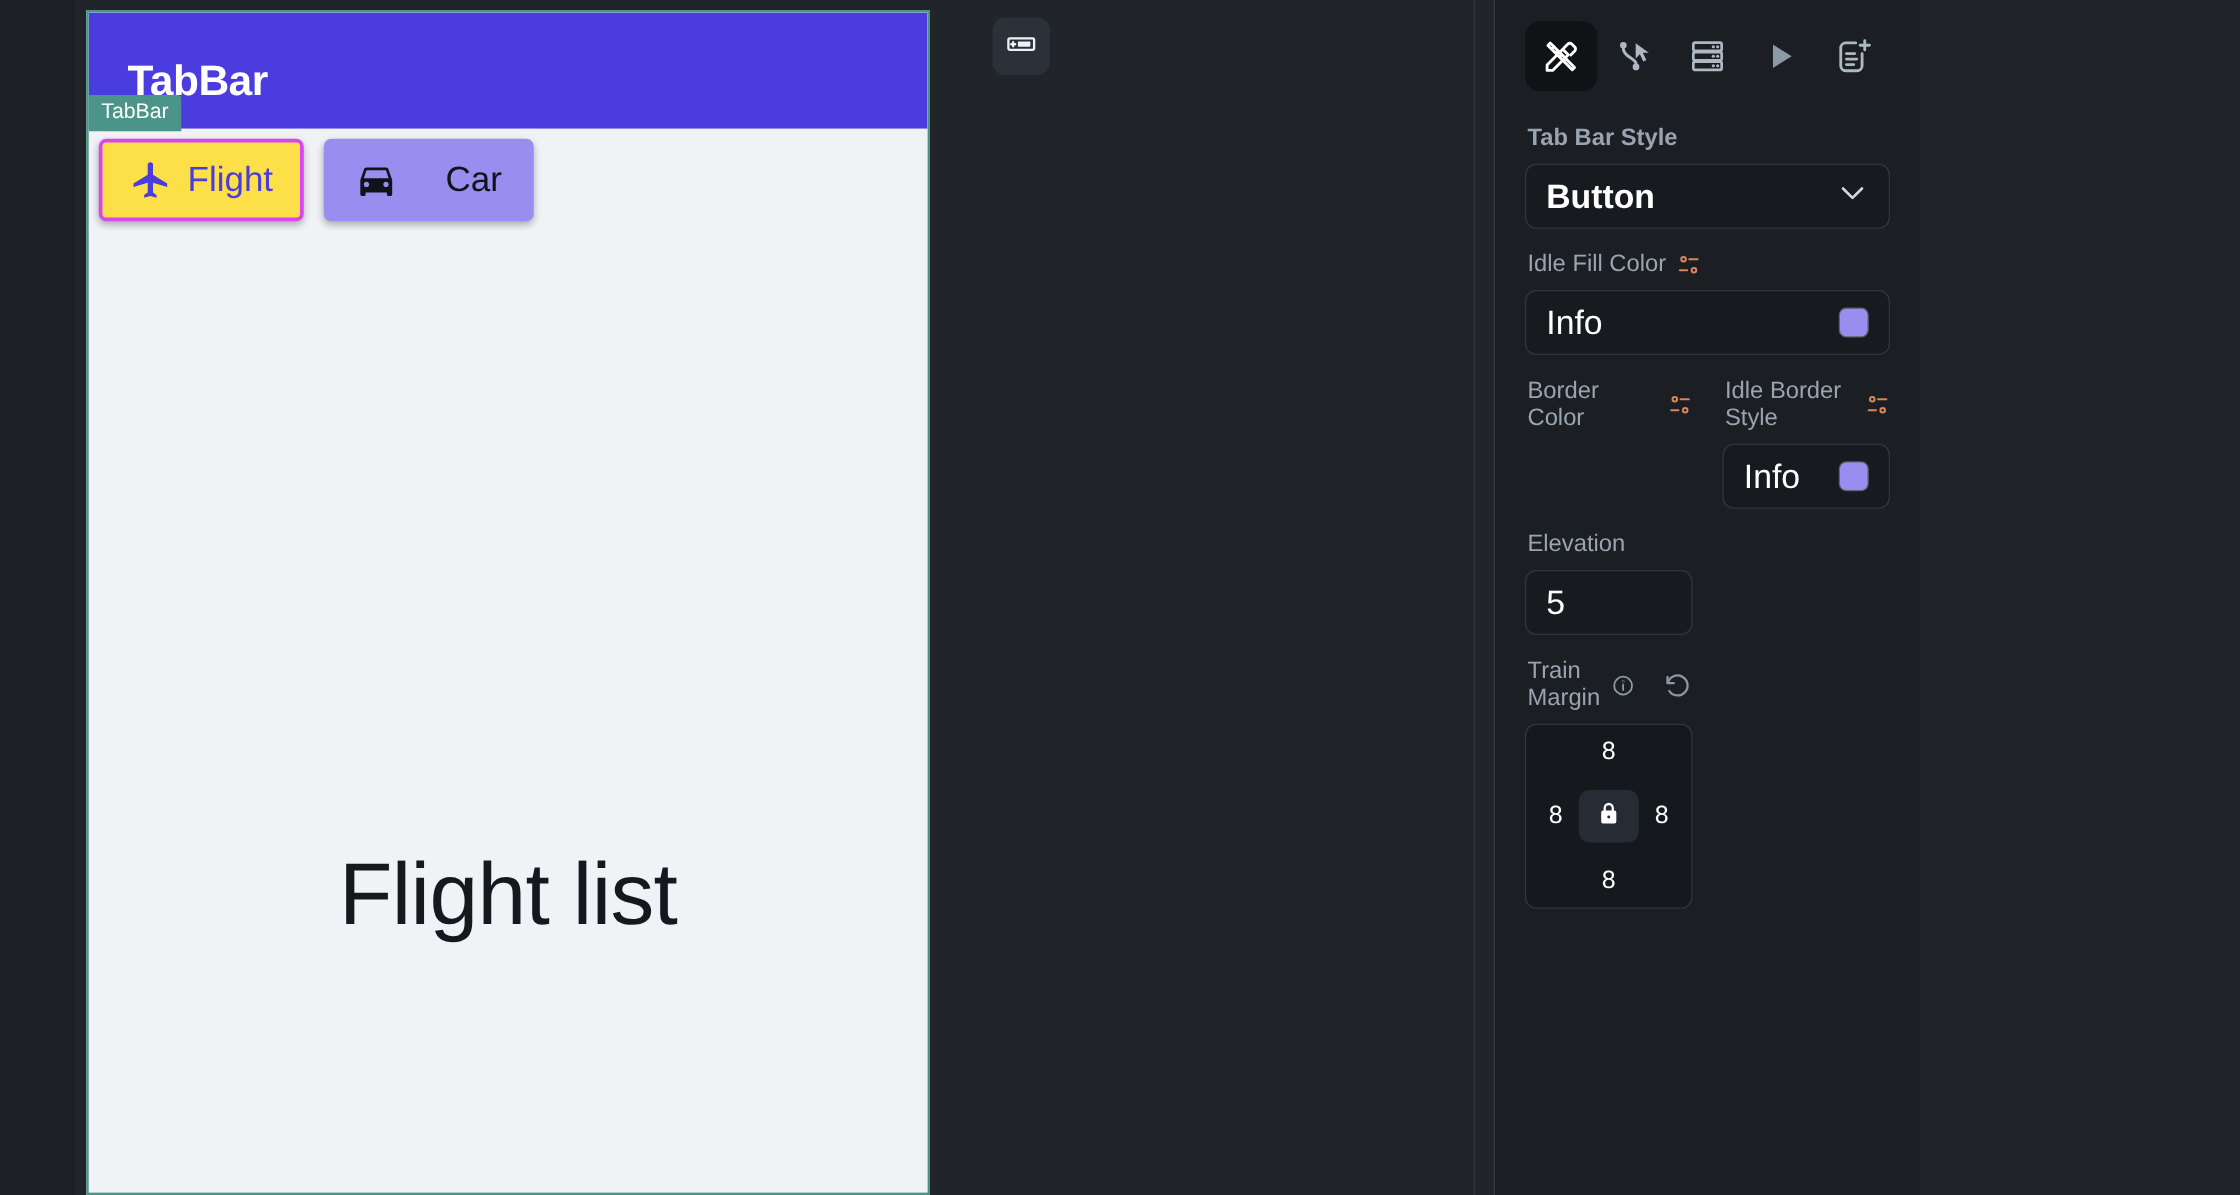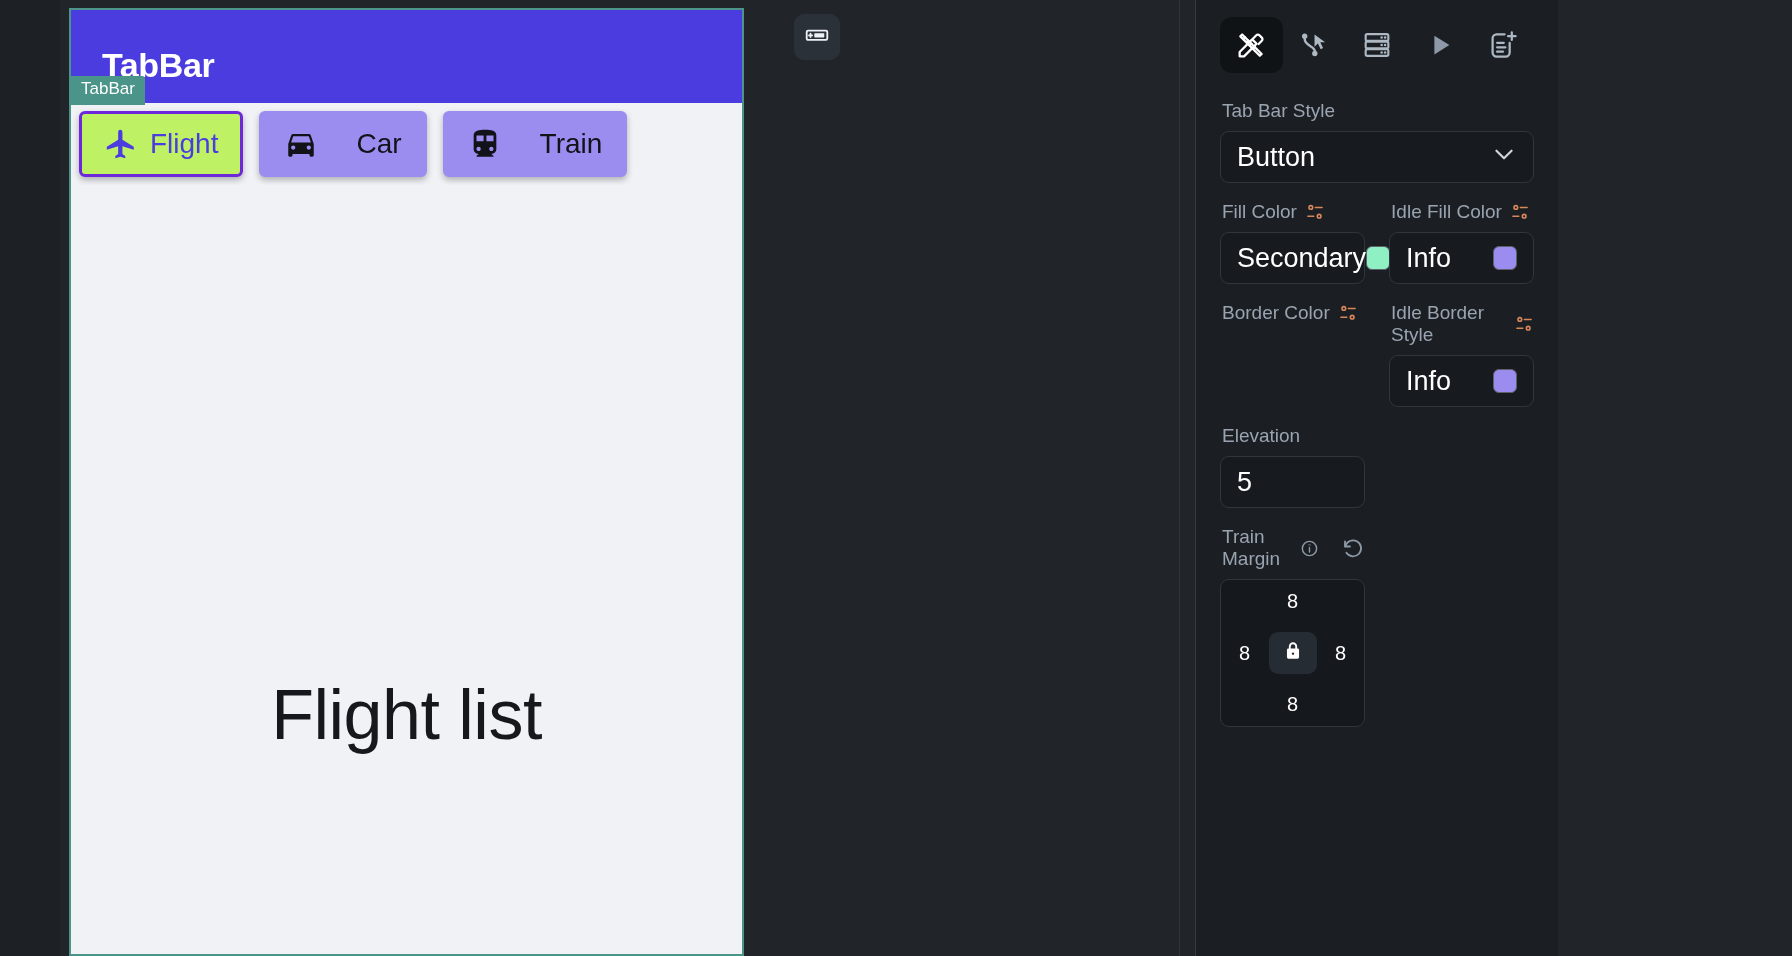--- a/index.html
+++ b/index.html
@@ -69,22 +69,22 @@
     gap: 12px;
     height: 66px;
     flex: 0 0 auto;
     min-width: 160px;
     padding: 0 22px;
     border-radius: 6px;
     font-size: 28px;
     box-shadow: 0 3px 6px rgba(0,0,0,0.28);
   }
   .tab.active {
-    background: #bef264;
-    border: 3px solid #6d28d9;
+    background: #fde047;
+    border: 3px solid #d946ef;
     color: #4b3ce0;
     text-align: center;
   }
   .tab.idle {
     background: #9b8cf0;
     border: 3px solid #9b8cf0;
     color: #111318;
     gap: 38px;
   }
   .tab-icon { display: inline-flex; align-items: center; }
@@ -179,21 +179,21 @@
     border: 1px solid #5a6169;
     flex: 0 0 auto;
   }
 
   .row2 {
     display: flex;
     gap: 24px;
     margin-top: 18px;
   }
   .col { flex: 1 1 0; min-width: 0; }
-  .section { margin-top: 22px; }
+  .section { margin-top: 22px; font-weight: bold; }
 
   .margin-box {
     margin-top: 8px;
     border: 1px solid #30363d;
     border-radius: 9px;
     background: #15191d;
     height: 148px;
     position: relative;
   }
   .margin-box .mv {
@@ -241,28 +241,20 @@
 
         <div class="tab idle">
           <span class="tab-icon">
             <svg width="34" height="34" viewBox="0 0 24 24" fill="#111318">
               <path d="M18.92 6.01C18.72 5.42 18.16 5 17.5 5h-11c-.66 0-1.21.42-1.42 1.01L3 12v8c0 .55.45 1 1 1h1c.55 0 1-.45 1-1v-1h12v1c0 .55.45 1 1 1h1c.55 0 1-.45 1-1v-8l-2.08-5.99zM6.5 16c-.83 0-1.5-.67-1.5-1.5S5.67 13 6.5 13s1.5.67 1.5 1.5S7.33 16 6.5 16zm11 0c-.83 0-1.5-.67-1.5-1.5s.67-1.5 1.5-1.5 1.5.67 1.5 1.5-.67 1.5-1.5 1.5zM5 11l1.5-4.5h11L19 11H5z"></path>
             </svg>
           </span>
           <span class="tab-label">Car</span>
         </div>
 
-        <div class="tab idle">
-          <span class="tab-icon">
-            <svg width="34" height="34" viewBox="0 0 24 24" fill="#111318">
-              <path d="M12 2c-4 0-8 .5-8 4v9.5C4 17.43 5.57 19 7.5 19L6 20.5v.5h12v-.5L16.5 19c1.93 0 3.5-1.57 3.5-3.5V6c0-3.5-3.58-4-8-4zM7.5 17c-.83 0-1.5-.67-1.5-1.5S6.67 14 7.5 14s1.5.67 1.5 1.5S8.33 17 7.5 17zm3.5-7H6V6h5v4zm2 0V6h5v4h-5zm3.5 7c-.83 0-1.5-.67-1.5-1.5s.67-1.5 1.5-1.5 1.5.67 1.5 1.5-.67 1.5-1.5 1.5z"></path>
-            </svg>
-          </span>
-          <span class="tab-label">Train</span>
-        </div>
       </div>
 
       <div class="device-body">
         <div class="flight-list-text">Flight list</div>
       </div>
     </div>
 
     <div class="canvas-chip">
       <span>
         <svg width="26" height="26" viewBox="0 0 24 24" fill="none" stroke="#eef1f5" stroke-width="1.7">
@@ -341,37 +333,20 @@
           <svg width="26" height="26" viewBox="0 0 24 24" fill="none" stroke="#cfd6de" stroke-width="2" stroke-linecap="round" stroke-linejoin="round">
               <path d="M5 9l7 7 7-7"></path>
             </svg>
         </span>
       </div>
     </div>
 
     <div class="row2">
       <div class="col">
         <div class="field-label">
-          <span>Fill Color</span>
-          <span class="hint-ico">
-            <svg width="20" height="20" viewBox="0 0 24 24" fill="none" stroke="#d9875a" stroke-width="1.9" stroke-linecap="round">
-              <circle cx="7" cy="6.5" r="2.2"></circle>
-                <path d="M12.5 6.5h8"></path>
-              <circle cx="17" cy="17" r="2.2"></circle>
-                <path d="M3.5 17h7"></path>
-            </svg>
-          </span>
-        </div>
-        <div class="input-box">
-          <span class="val">Secondary</span>
-          <span class="swatch" style="background:#8ff0c4"></span>
-        </div>
-      </div>
-      <div class="col">
-        <div class="field-label">
           <span>Idle Fill Color</span>
           <span class="hint-ico">
             <svg width="20" height="20" viewBox="0 0 24 24" fill="none" stroke="#d9875a" stroke-width="1.9" stroke-linecap="round">
               <circle cx="7" cy="6.5" r="2.2"></circle>
                 <path d="M12.5 6.5h8"></path>
               <circle cx="17" cy="17" r="2.2"></circle>
                 <path d="M3.5 17h7"></path>
             </svg>
           </span>
         </div>

